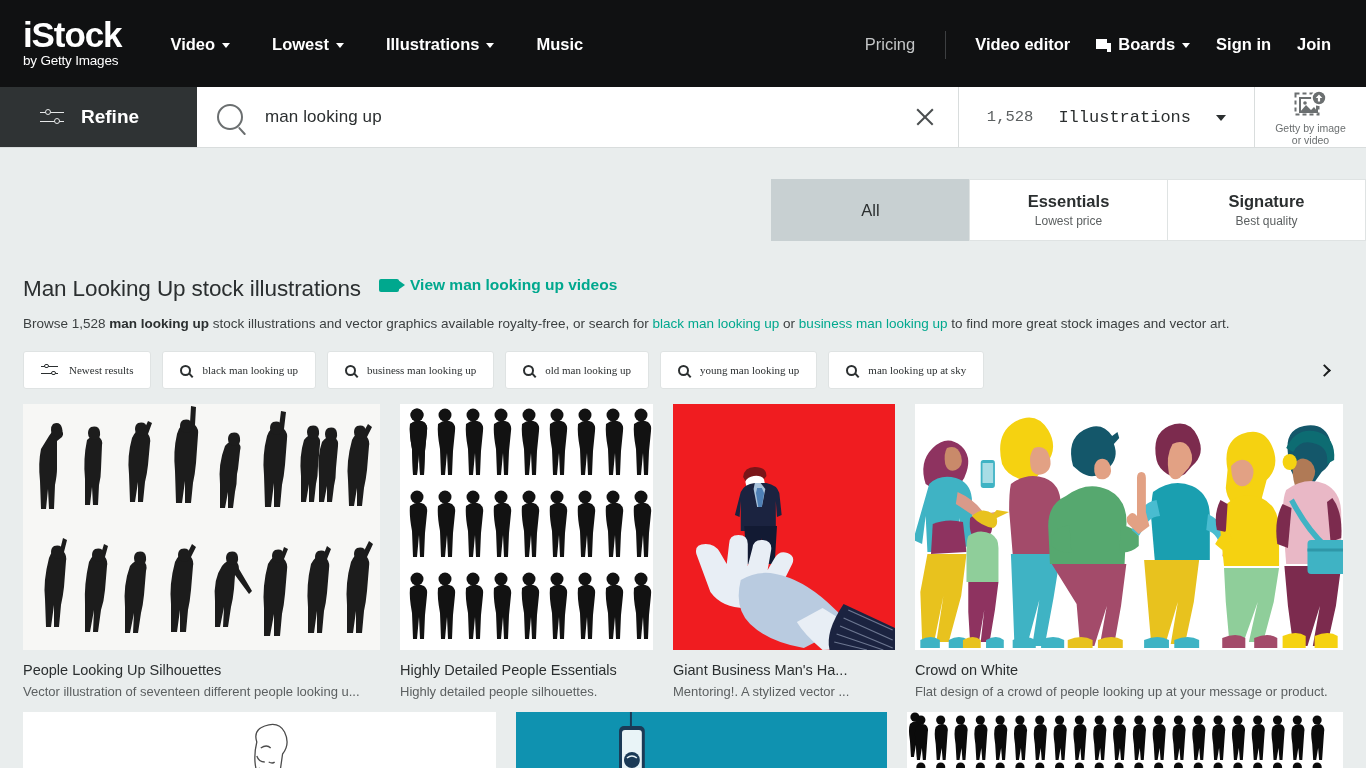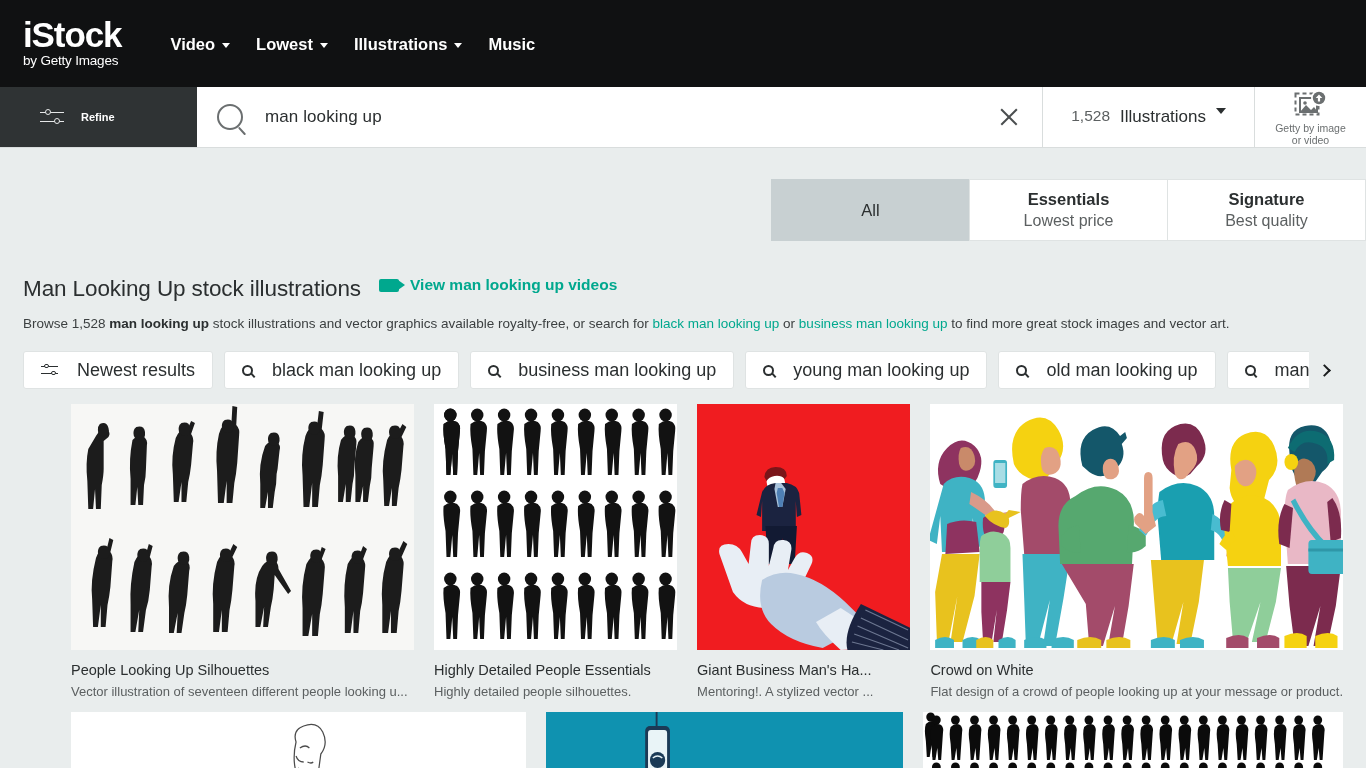--- a/index.html
+++ b/index.html
@@ -28,21 +28,21 @@
     letter-spacing: -1.1px;
     line-height: 34px;
   }
   .brand-sub {
     color: #ffffff;
     font-size: 13.5px;
     line-height: 16px;
     letter-spacing: -0.2px;
     margin-top: 1px;
   }
-  .nav-left { display: flex; align-items: flex-start; gap: 0px; margin-top: 2px; }
+  .nav-left { display: flex; align-items: flex-start; gap: 16px; margin-top: 2px; }
   .nav-item {
     color: #ffffff;
     font-size: 16.5px;
     font-weight: bold;
     padding: 6px 13px;
     display: flex;
     align-items: center;
     gap: 7px;
     cursor: pointer;
     white-space: nowrap;
@@ -90,21 +90,21 @@
   .refine {
     width: 197px;
     background: #2f3334;
     display: flex;
     align-items: center;
     padding-left: 40px;
     gap: 17px;
     cursor: pointer;
     flex: 0 0 197px;
   }
-  .refine-label { color: #ffffff; font-size: 11px; font-weight: bold; }
+  .refine-label { color: #ffffff; font-size: 19px; font-weight: bold; }
   .slider-icon { width: 24px; height: 17px; position: relative; }
   .slider-icon span { position: absolute; left: 0; width: 24px; height: 1.6px; background: #e6e8e8; }
   .slider-icon span.l1 { top: 3px; }
   .slider-icon span.l2 { top: 12px; }
   .slider-icon b {
     position: absolute; width: 6px; height: 6px; border: 1.6px solid #e6e8e8;
     border-radius: 50%; background: #2f3334;
   }
   .slider-icon b.k1 { top: 0.5px; left: 5px; }
   .slider-icon b.k2 { top: 9.5px; left: 14px; }
@@ -133,23 +133,24 @@
   .clear-x {
     width: 22px; height: 22px; position: relative; margin-right: 22px; cursor: pointer; flex: 0 0 22px;
   }
   .clear-x::before, .clear-x::after {
     content: ""; position: absolute; left: 0; top: 10px; width: 22px; height: 1.8px; background: #4a4e4f;
   }
   .clear-x::before { transform: rotate(45deg); }
   .clear-x::after { transform: rotate(-45deg); }
   .vline { width: 1px; background: #d9dddd; align-self: stretch; margin: 0; }
   .count-sel {
-    display: flex; align-items: flex-start; gap: 10px;
+    display: flex; align-items: center; gap: 25px;
     padding: 0 28px; cursor: pointer; white-space: nowrap;
     flex: 0 0 auto;
+    font-family: Liberation Mono, monospace;
   }
   .count-num { font-size: 15.5px; color: #5c6061; }
   .count-type { font-size: 17px; color: #2b2f30; }
   .count-sel .chev { border-top-color: #2b2f30; border-left-width: 5px; border-right-width: 5px; border-top-width: 6.5px; }
   .img-search {
     width: 111px; flex: 0 0 111px;
     display: flex; flex-direction: column; align-items: center; justify-content: center;
     cursor: pointer; gap: 3px; padding-top: 2px;
   }
   .img-search-label { font-size: 10.5px; color: #6b6f70; text-align: center; line-height: 12px; }
@@ -161,21 +162,21 @@
     width: 199px; height: 62px;
     background: #ffffff;
     border: 1px solid #dfe3e3;
     display: flex; flex-direction: column; align-items: center; justify-content: center;
     cursor: pointer;
     margin-left: -1px;
   }
   .tab.active { background: #c8d0d2; border-color: #c8d0d2; }
   .tab-main { font-size: 16.5px; color: #2b2f30; }
   .tab.has-sub .tab-main { font-weight: bold; }
-  .tab-sub { font-size: 16px; color: #5c6061; margin-top: 3px; }
+  .tab-sub { font-size: 12px; color: #5c6061; margin-top: 3px; }
 
   
   .content { padding: 0 23px; }
   .title-row { display: flex; align-items: flex-start; margin-top: 35px; gap: 18px; }
   .page-title { font-size: 22.5px; color: #2b2f30; font-weight: normal; letter-spacing: -0.1px; }
   .video-link { display: flex; align-items: center; gap: 11px; cursor: pointer; }
   .cam-icon {
     width: 20px; height: 13px; background: #00a88e; border-radius: 2px; position: relative;
   }
   .cam-icon::after {
@@ -192,25 +193,26 @@
   .chips-row {
     display: flex; align-items: center; gap: 11px;
     margin-top: 18px; position: relative; padding-right: 36px;
     overflow: hidden;
   }
   .chip {
     height: 38px;
     background: #ffffff;
     border: 1px solid #dfe3e3;
     border-radius: 3px;
-    display: flex; align-items: center; gap: 19px;
+    display: flex; align-items: center; gap: 11px;
     padding: 0 17px;
-    font-size: 18px; color: #2b2f30;
+    font-size: 11px; color: #2b2f30;
     white-space: nowrap; cursor: pointer;
     flex: 0 0 auto;
+    font-family: Liberation Serif, serif;
   }
   .chip-mag {
     width: 11px; height: 11px; border: 2px solid #2b2f30; border-radius: 50%;
     position: relative; flex: 0 0 11px;
   }
   .chip-mag::after {
     content: ""; position: absolute; width: 2px; height: 5px; background: #2b2f30;
     right: -2.5px; bottom: -4px; transform: rotate(-42deg);
   }
   .chip .slider-icon { width: 17px; height: 13px; flex: 0 0 17px; }
@@ -225,21 +227,21 @@
     background: #e9eded;
     display: flex; align-items: center; justify-content: center; cursor: pointer;
   }
   .chev-right {
     width: 9px; height: 9px; border-right: 2.4px solid #1a1d1e; border-top: 2.4px solid #1a1d1e;
     transform: rotate(45deg); margin-left: -3px;
   }
 
   
   .grid { margin-top: 15px; }
-  .grid-row { display: flex; gap: 20px; margin-left: 48px; }
+  .grid-row { display: flex; gap: 20px; }
   .card { display: flex; flex-direction: column; cursor: pointer; }
   .thumb { background: #ffffff; overflow: hidden; position: relative; }
   .cap-title {
     font-size: 14.5px; color: #2b2f30; margin-top: 12px;
     white-space: nowrap; overflow: hidden; text-overflow: ellipsis;
   }
   .cap-desc {
     font-size: 13px; color: #5c6061; margin-top: 6px;
     white-space: nowrap; overflow: hidden; text-overflow: ellipsis;
   }
@@ -267,20 +269,41 @@
     </div>
     <div class="nav-item">
       <span>Illustrations</span>
       <span class="chev"></span>
     </div>
     <div class="nav-item">
       <span>Music</span>
     </div>
   </div>
 
+  <div class="nav-right">
+    <div class="nav-pricing">Pricing</div>
+    <div class="nav-divider"></div>
+    <div class="nav-item">
+      <span>Video editor</span>
+    </div>
+    <div class="nav-item">
+      <span class="boards-icon">
+          <i class="a"></i>
+          <i class="b"></i>
+        </span>
+      <span>Boards</span>
+      <span class="chev"></span>
+    </div>
+    <div class="nav-item">
+      <span>Sign in</span>
+    </div>
+    <div class="nav-item">
+      <span>Join</span>
+    </div>
+  </div>
 </div>
 
 <div class="search-row">
   <div class="refine">
     <span class="slider-icon">
       <span class="l1"></span>
         <span class="l2"></span>
         <b class="k1"></b>
         <b class="k2"></b>
     </span>
@@ -362,25 +385,25 @@
     <div class="chip">
       <span class="chip-mag"></span>
       <span>black man looking up</span>
     </div>
     <div class="chip">
       <span class="chip-mag"></span>
       <span>business man looking up</span>
     </div>
     <div class="chip">
       <span class="chip-mag"></span>
-      <span>young man looking up</span>
+      <span>old man looking up</span>
     </div>
     <div class="chip">
       <span class="chip-mag"></span>
-      <span>old man looking up</span>
+      <span>young man looking up</span>
     </div>
     <div class="chip">
       <span class="chip-mag"></span>
       <span>man looking up at sky</span>
     </div>
     <div class="chips-next">
       <span class="chev-right"></span>
     </div>
   </div>
 

